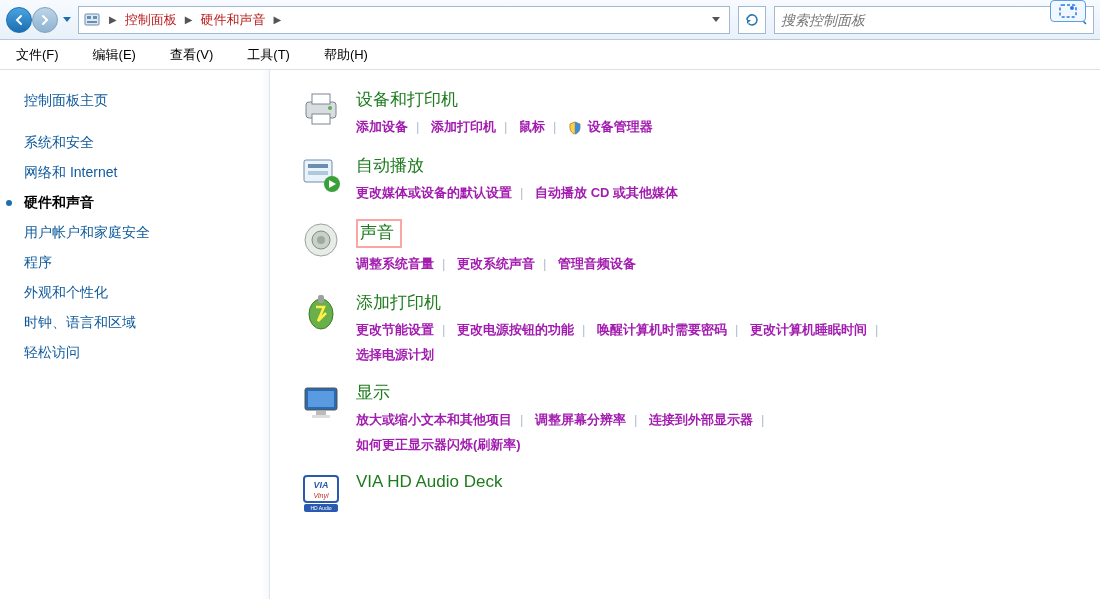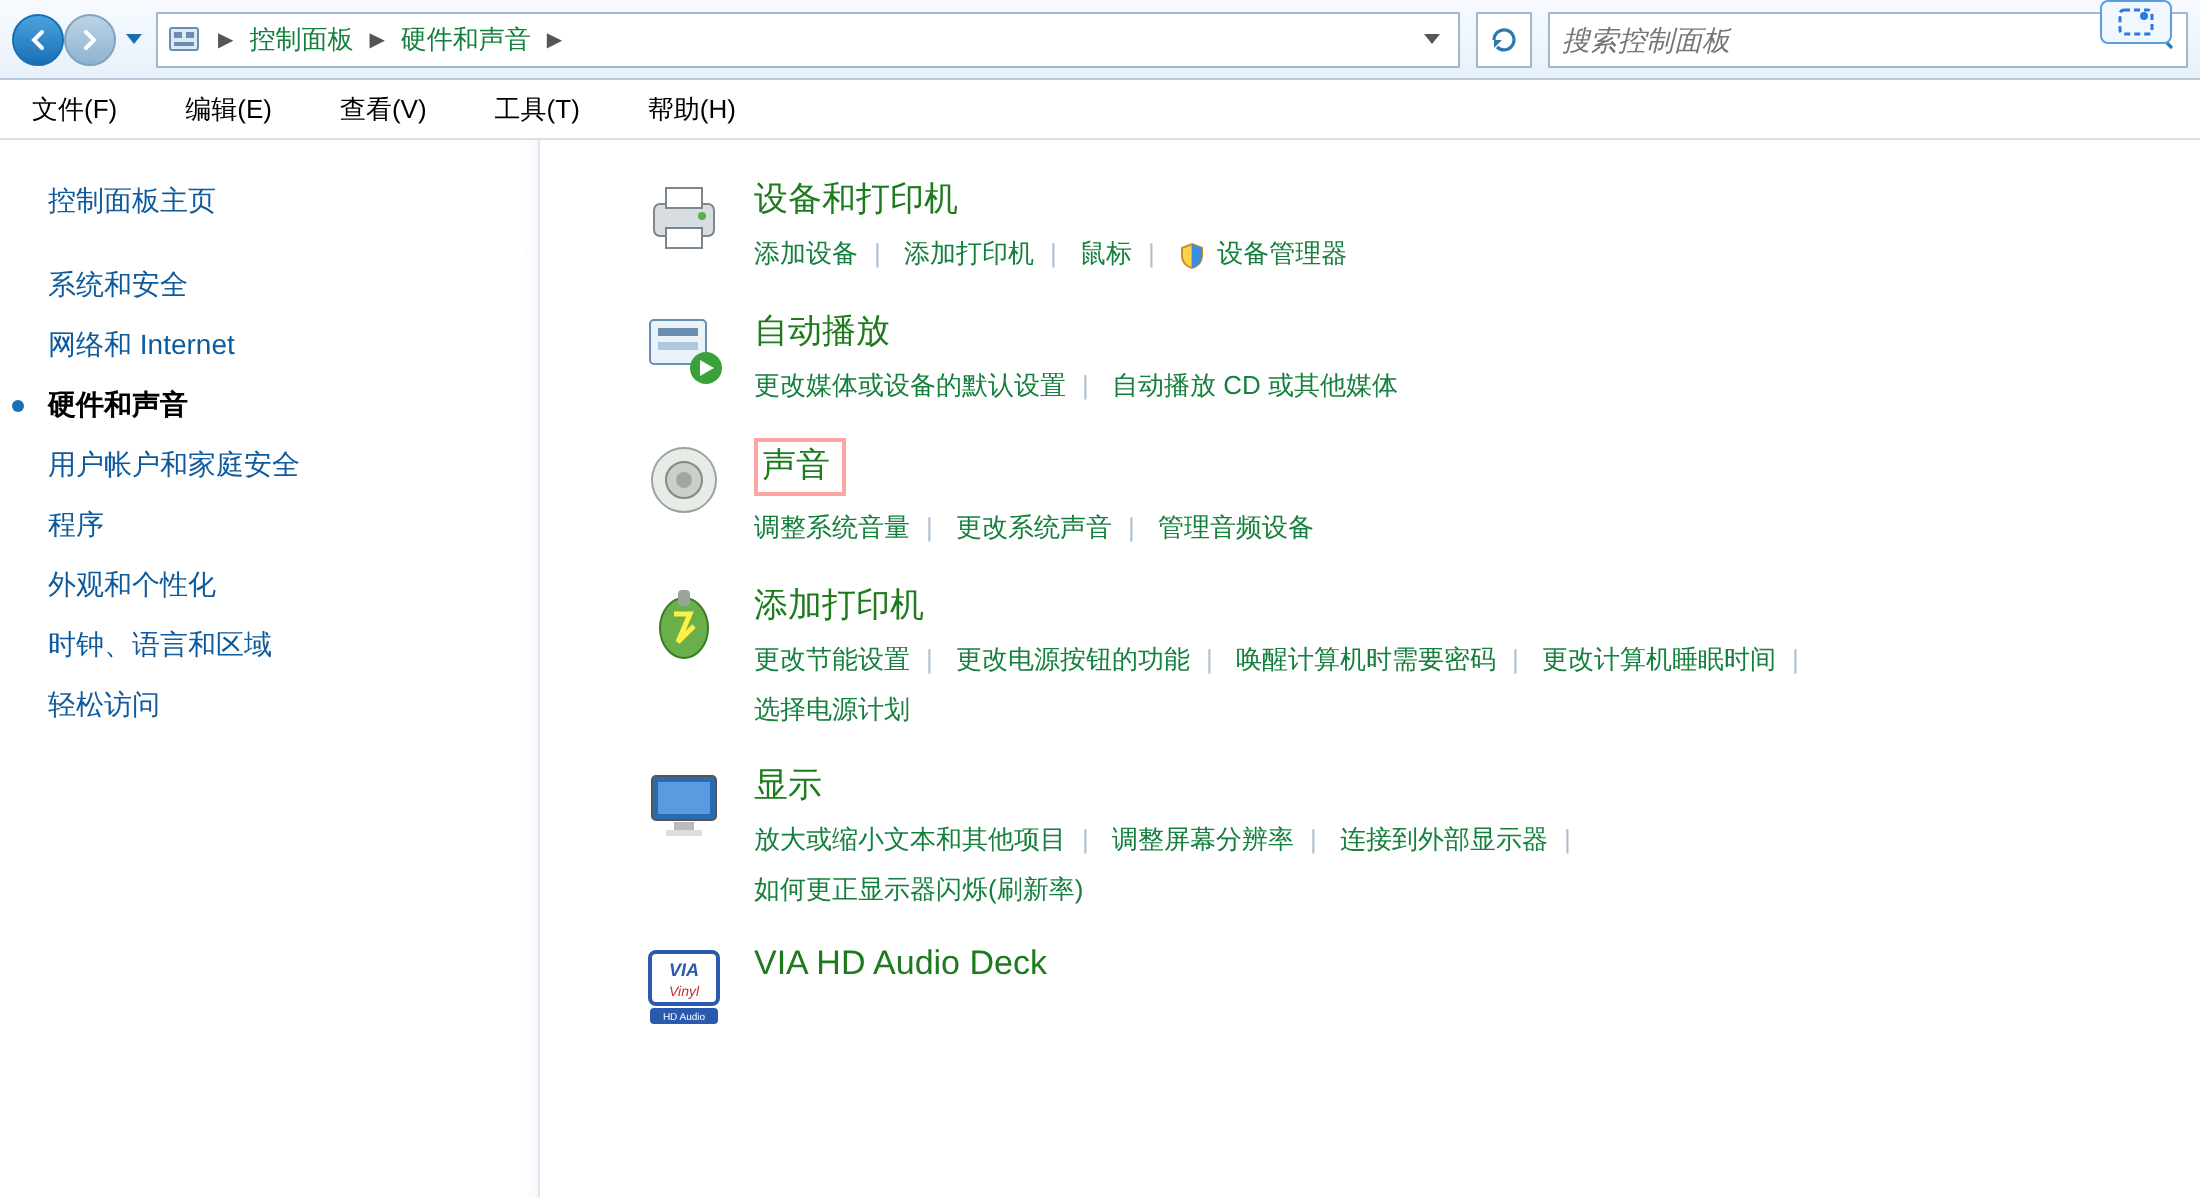--- a/index.html
+++ b/index.html
@@ -7,46 +7,46 @@
 
 
 .addressbar { display: flex; align-items: center; gap: 4px; padding: 4px 6px; background: linear-gradient(#f7fbff, #e8f0f9); border-bottom: 1px solid #b8c9dc; height: 40px; }
 .nav-buttons { display: flex; align-items: center; gap: 0; }
 .nav-btn { width: 26px; height: 26px; border-radius: 50%; background: linear-gradient(#4aa3e0, #1a6fb3); border: 1px solid #1a6fb3; display: flex; align-items: center; justify-content: center; color: #fff; cursor: pointer; }
 .nav-btn.fwd { background: linear-gradient(#bcd4e8, #8fb3d0); border-color: #7fa3c0; }
 .nav-dropdown { width: 14px; height: 14px; display:flex; align-items:center; justify-content:center; color:#1a6fb3; cursor:pointer; margin-left:2px; }
 .breadcrumb-wrap { flex: 1; display: flex; align-items: center; background: #fff; border: 1px solid #a0b8d0; height: 28px; padding: 0 4px; }
 .bc-icon { width: 18px; height: 18px; margin-right: 4px; display:flex; align-items:center; justify-content:center; }
 .bc-sep { color: #555; padding: 0 4px; font-size: 10px; }
-.bc-item { color: #15803d; padding: 2px 4px; cursor: pointer; }
+.bc-item { color: #b91c1c; padding: 2px 4px; cursor: pointer; }
 .bc-down { width: 18px; height: 24px; display:flex; align-items:center; justify-content:center; cursor:pointer; margin-left:auto; }
 .refresh-btn { width: 28px; height: 28px; border: 1px solid #a0b8d0; background:#fff; display:flex; align-items:center; justify-content:center; cursor:pointer; margin-left:4px; }
 .searchbox { width: 320px; height: 28px; border: 1px solid #a0b8d0; background:#fff; display:flex; align-items:center; padding: 0 6px; margin-left:4px; }
 .searchbox input { flex:1; border:none; outline:none; font-size:14px; color:#333; font-style:italic; }
 .searchbox .sicon { color:#2a7ab0; cursor:pointer; }
 
 
 .menubar { display:flex; gap: 18px; padding: 4px 8px; background:#fff; border-bottom: 1px solid #e0e0e0; height: 30px; align-items:center; }
 .menu-item { padding: 2px 8px; cursor:pointer; }
 
 
-.main { display:flex; height: calc(599px - 70px); gap: 21px; }
+.main { display:flex; height: calc(599px - 70px); }
 .sidebar { width: 270px; border-right: 1px solid #e0e6ec; padding: 16px 10px 10px 20px; background: linear-gradient(to right, #fff 97%, #f6f9fc); }
 .side-link { display:block; color:#0f5a9c; padding: 6px 4px; cursor:pointer; font-size: 14px; }
 .side-link.active { color:#000; font-weight: bold; position: relative; }
 .side-link.active::before { content:""; position:absolute; left:-14px; top:50%; width:6px; height:6px; background:#1a6fb3; border-radius:50%; transform:translateY(-50%); }
 
 .content { flex:1; padding: 18px 20px 20px 30px; overflow-y:auto; }
 .category { display:flex; gap: 14px; margin-bottom: 14px; align-items:flex-start; }
 .cat-icon { width: 42px; height: 42px; flex-shrink:0; display:flex; align-items:center; justify-content:center; }
 .cat-body { flex:1; }
 .cat-title { color:#1d7b1d; font-size: 17px; cursor:pointer; display:inline-block; margin-bottom: 4px; }
 .cat-title.boxed { border: 2px solid #fca5a5; padding: 0 6px 2px 2px; }
 .cat-links { line-height: 1.9; }
-.cat-link { color:#15803d; cursor:pointer; font-size: 13px; }
+.cat-link { color:#a21caf; cursor:pointer; font-size: 13px; font-weight: bold; }
 .link-sep { color:#b0c0d0; margin: 0 8px; }
 .shield { display:inline-flex; align-items:center; vertical-align:middle; margin-right:2px; }
 
 
 .corner { position:absolute; top:0; right:14px; width:36px; height:22px; border:1px solid #5aa0e0; border-radius:4px; background:#f0f7ff; display:flex; align-items:center; justify-content:center; }
 </style>
 </head>
 <body>
 
 <div class="corner">

